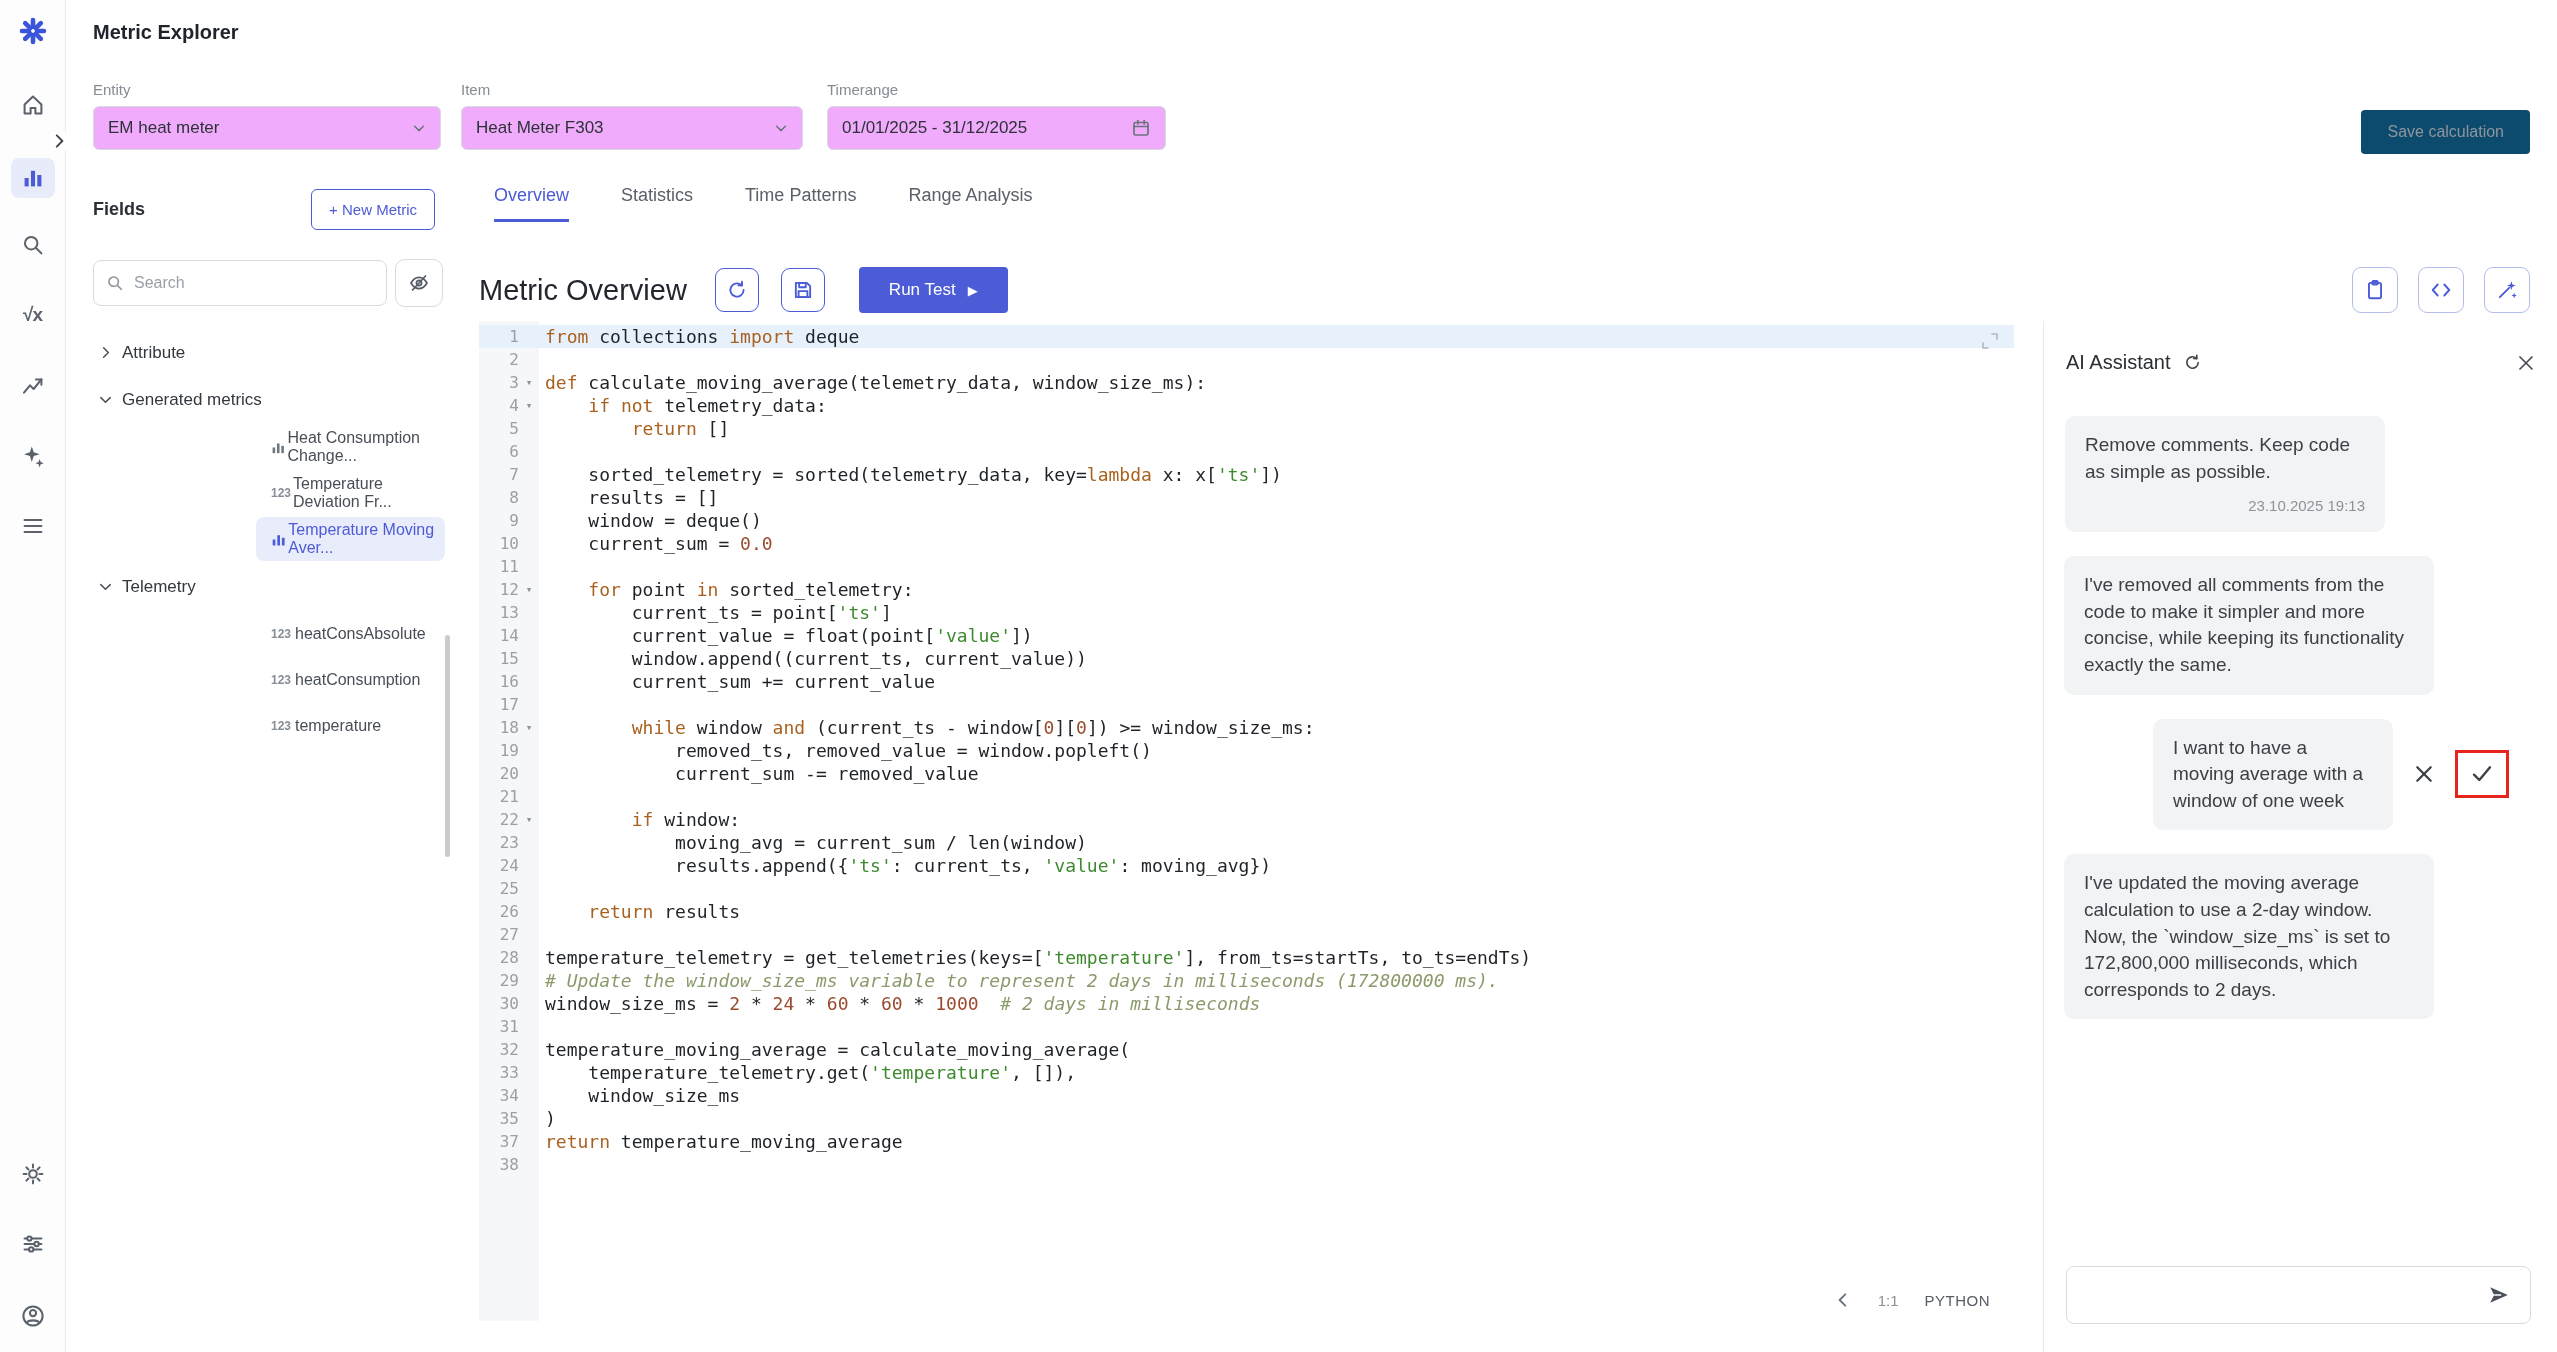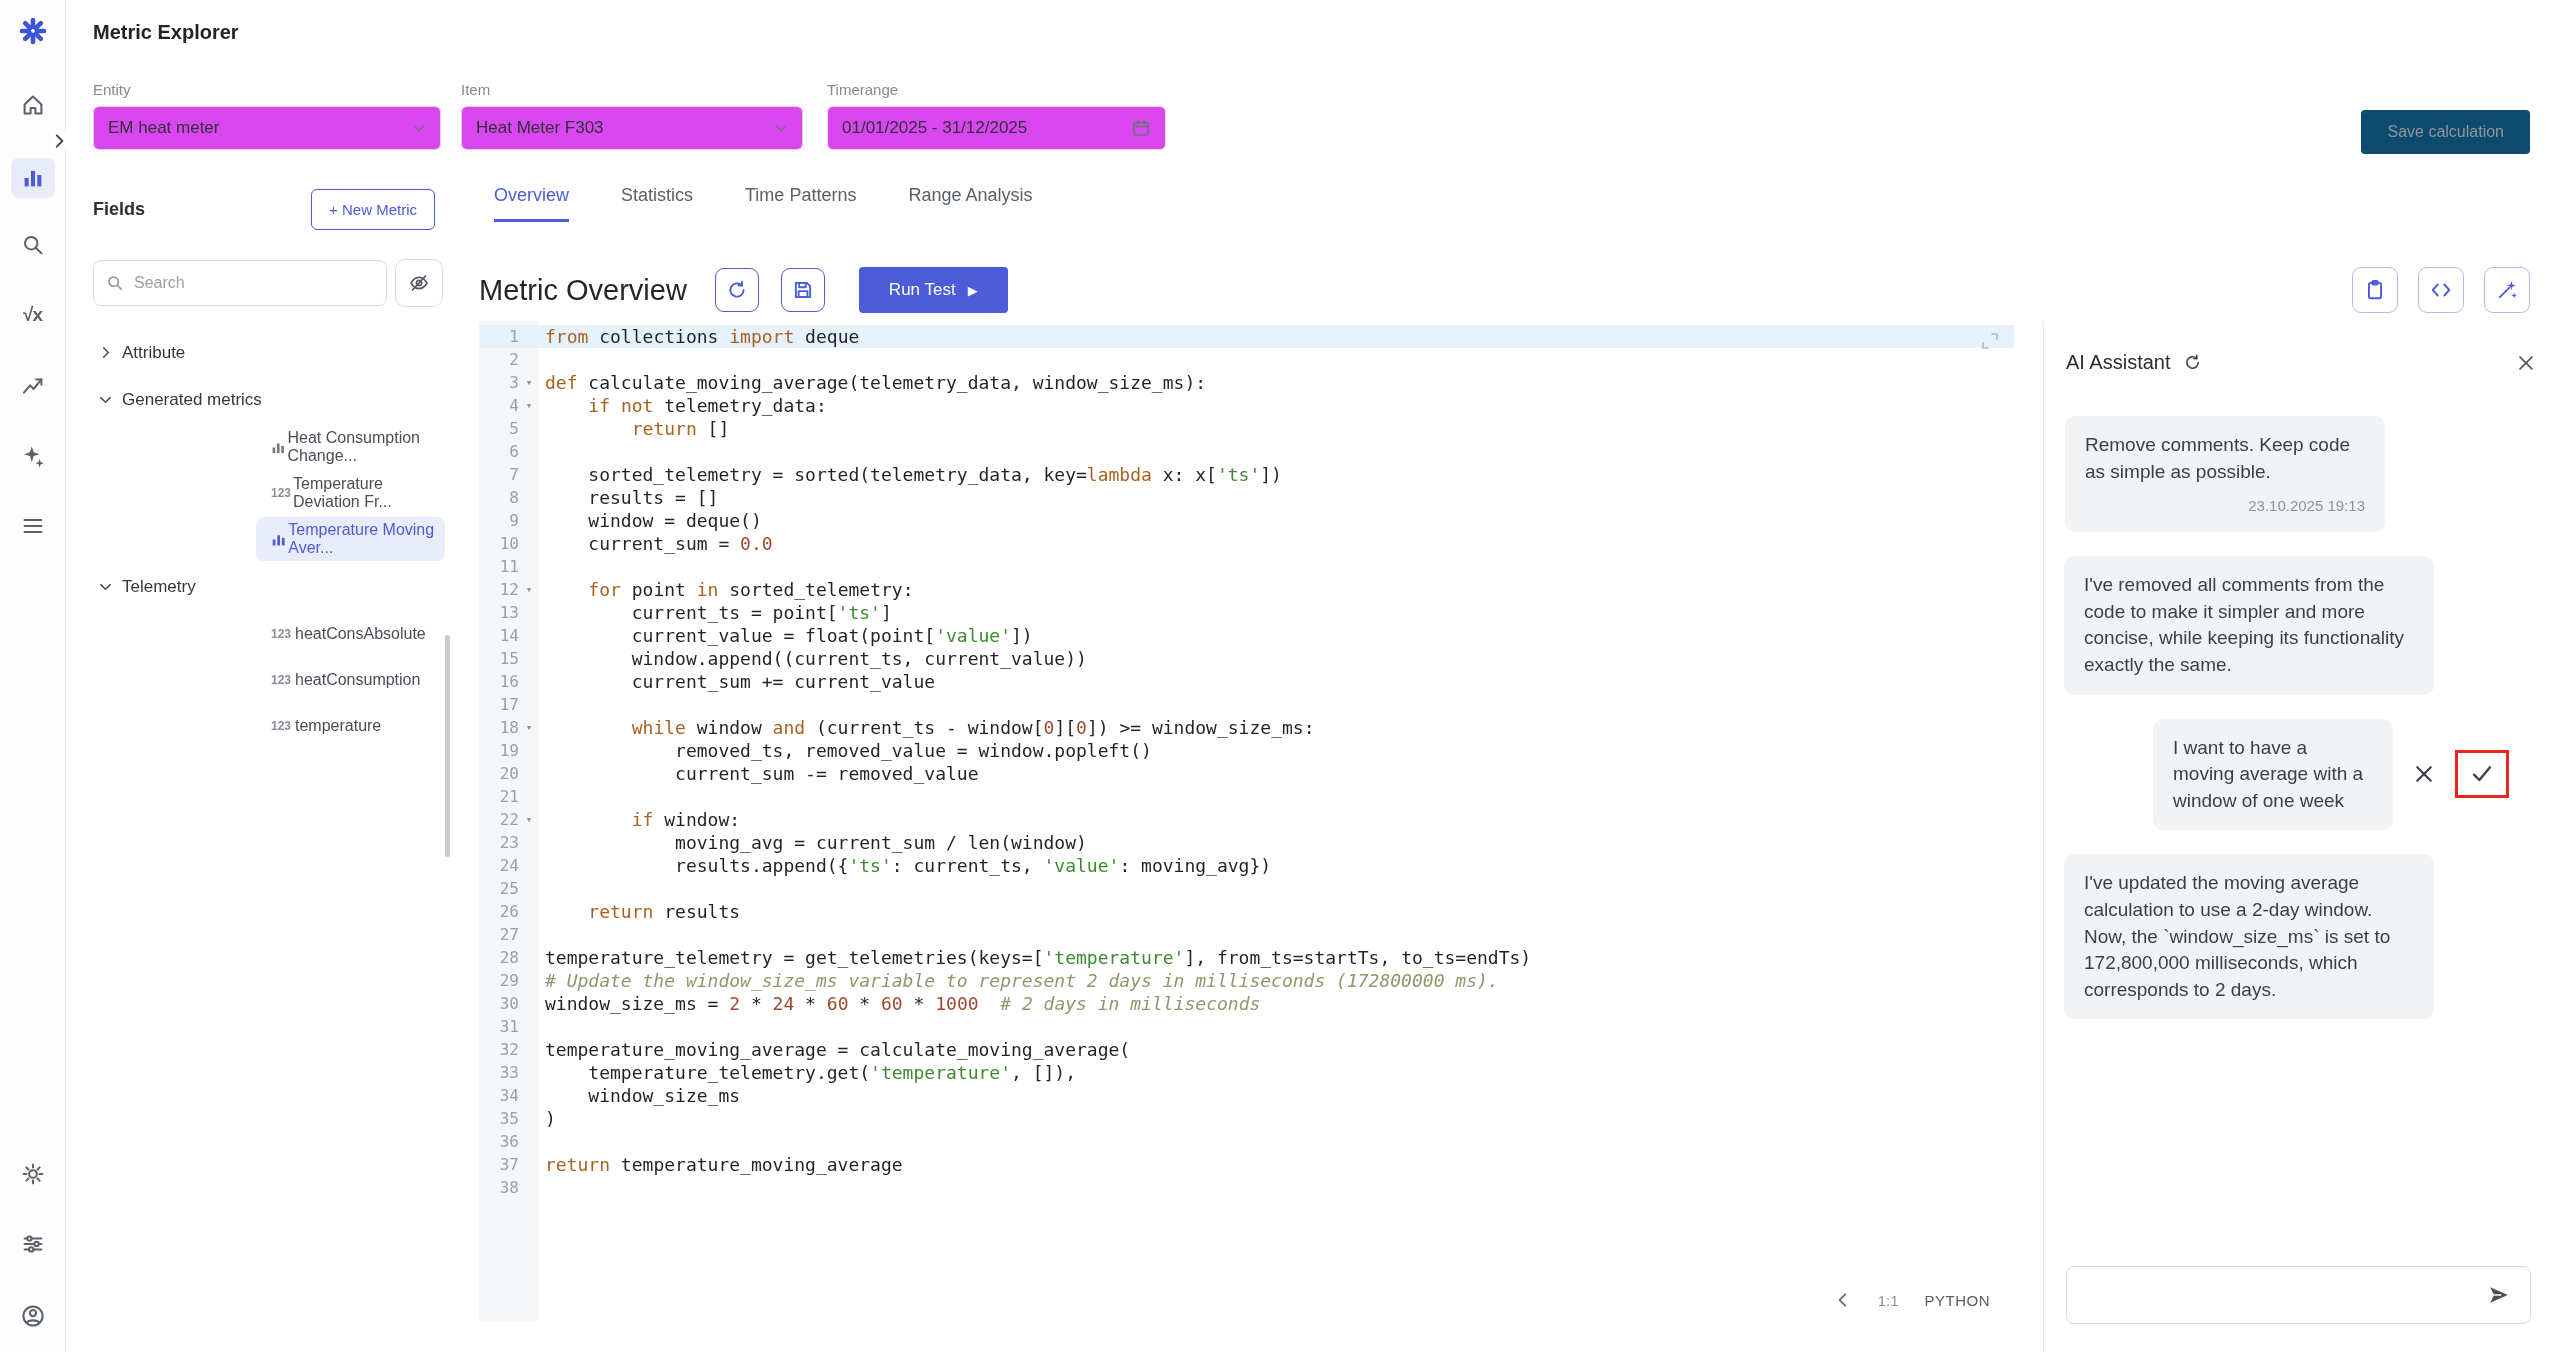--- a/index.html
+++ b/index.html
@@ -16,21 +16,21 @@
   .sqrt-ic{font-size:19px;font-weight:bold;letter-spacing:-1px;}
 
   
   .topbar{position:absolute;left:65px;top:0;right:0;height:65px;display:flex;align-items:center;border-bottom:1px solid #f3f4f6;background:#fff;}
   .topbar .title{margin-left:28px;font-size:20px;font-weight:600;color:#1f232b;}
 
   
   .controls{position:absolute;left:65px;top:65px;right:0;height:110px;background:#fff;}
   .ctl-group{position:absolute;top:16px;}
   .ctl-label{font-size:15px;color:#858b94;margin-bottom:8px;}
-  .select{height:42px;background:#d946ef;border:1px solid #d8dbe0;border-radius:6px;display:flex;align-items:center;padding:0 14px;font-size:17px;color:#2e3238;cursor:pointer;justify-content:space-between;}
+  .select{height:42px;background:#f0abfc;border:1px solid #d8dbe0;border-radius:6px;display:flex;align-items:center;padding:0 14px;font-size:17px;color:#2e3238;cursor:pointer;justify-content:space-between;}
   .caret{color:#6d737c;margin-left:12px;}
   .save-calc{position:absolute;top:45px;right:27px;height:44px;padding:0 26px;background:#0c4a6e;border:none;border-radius:4px;font-size:16px;color:#8f959d;font-family:inherit;cursor:default;}
 
   
   .fields{position:absolute;left:65px;top:175px;bottom:0;width:396px;background:#fff;border-right:1px solid #f1f2f4;}
   .fields-head{margin-top:10px;height:48px;display:flex;align-items:center;justify-content:space-between;padding:0 26px 0 28px;}
   .fields-title{font-size:18px;font-weight:600;color:#2b2f36;}
   .new-metric{border:1px solid #4c5bd6;color:#4c5bd6;background:#fff;border-radius:6px;font-size:15px;padding:11px 17px;font-family:inherit;cursor:pointer;}
   .search-row{margin:26px 18px 0 28px;display:flex;gap:8px;align-items:center;justify-content:space-between;}
   .search-box{flex:1;height:44px;border:1px solid #d8dbe0;border-radius:8px;display:flex;align-items:center;padding:0 12px;color:#8a9098;}
@@ -548,25 +548,20 @@
               <span class="gut">34</span>
               <span class="fold"></span>
               <span class="src"><span class="tk-p">    window_size_ms</span></span>
             </div>
             <div class="cl">
               <span class="gut">35</span>
               <span class="fold"></span>
               <span class="src"><span class="tk-p">)</span></span>
             </div>
             <div class="cl">
-              <span class="gut">36</span>
-              <span class="fold"></span>
-              <span class="src"></span>
-            </div>
-            <div class="cl">
               <span class="gut">37</span>
               <span class="fold"></span>
               <span class="src"><span class="tk-k">return</span><span class="tk-p"> temperature_moving_average</span></span>
             </div>
             <div class="cl">
               <span class="gut">38</span>
               <span class="fold"></span>
               <span class="src"></span>
             </div>
           </div>

